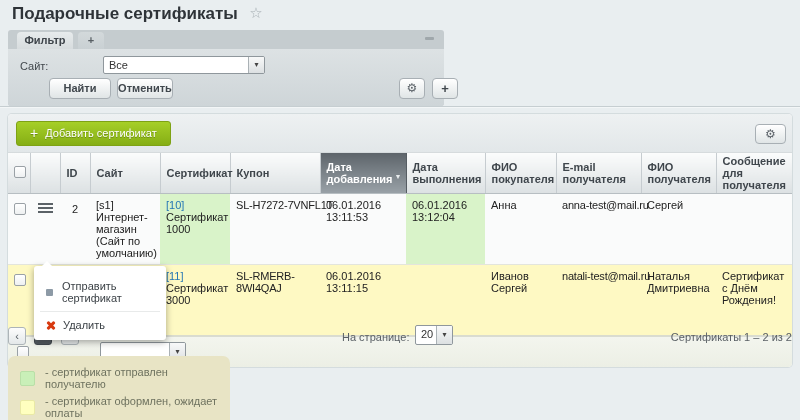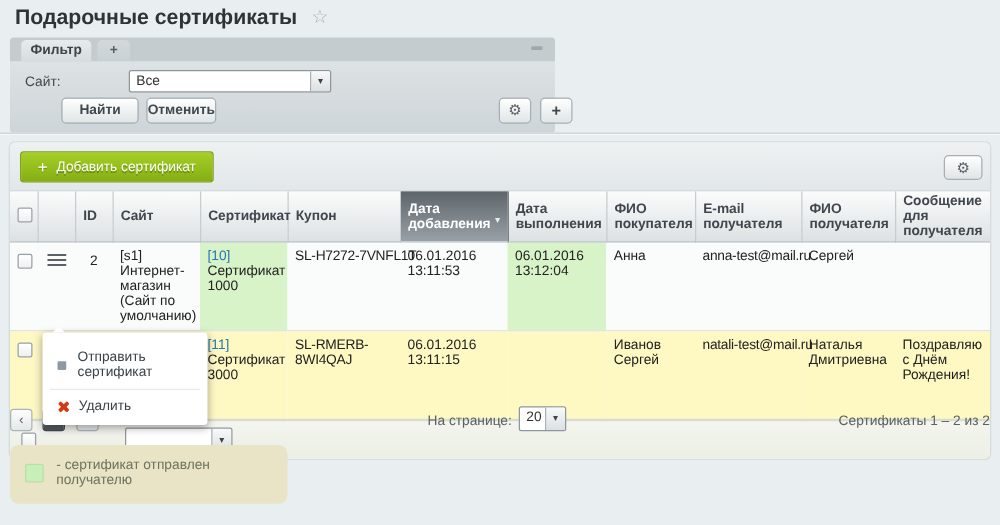--- a/index.html
+++ b/index.html
@@ -203,21 +203,21 @@
           <td class="c-center"><span class="menu-burger"></span></td>
           <td class="c-center">1</td>
           <td>[s1] Интернет-магазин (Сайт по умолчанию)</td>
           <td><span class="cert-id">[11]</span> <span>Сертификат 3000</span></td>
           <td class="coupon">SL-RMERB-8WI4QAJ</td>
           <td>06.01.2016 13:11:15</td>
           <td></td>
           <td>Иванов Сергей</td>
           <td class="email nowrap">natali-test@mail.ru</td>
           <td>Наталья Дмитриевна</td>
-          <td>Поздравляю с Днём Рождения!</td>
+          <td>Сертификат с Днём Рождения!</td>
         </tr>
       </tbody>
     </table>
 
     <div class="grid-footer">
       <span class="checkbox"></span>
       <div class="sel footer-select">
         <span class="sv"></span>
         <span class="sa">▾</span>
       </div>
@@ -248,15 +248,19 @@
     <span class="sa">▾</span>
   </div>
 
   <span class="summary">Сертификаты 1 – 2 из 2</span>
 
   <div class="legend">
     <div class="legend-row">
       <span class="swatch swatch-green"></span>
       <span class="legend-text">- сертификат отправлен получателю</span>
     </div>
+    <div class="legend-row">
+      <span class="swatch swatch-yellow"></span>
+      <span class="legend-text">- сертификат оформлен, ожидает оплаты</span>
+    </div>
   </div>
 
 </div>
 
 </body></html>

